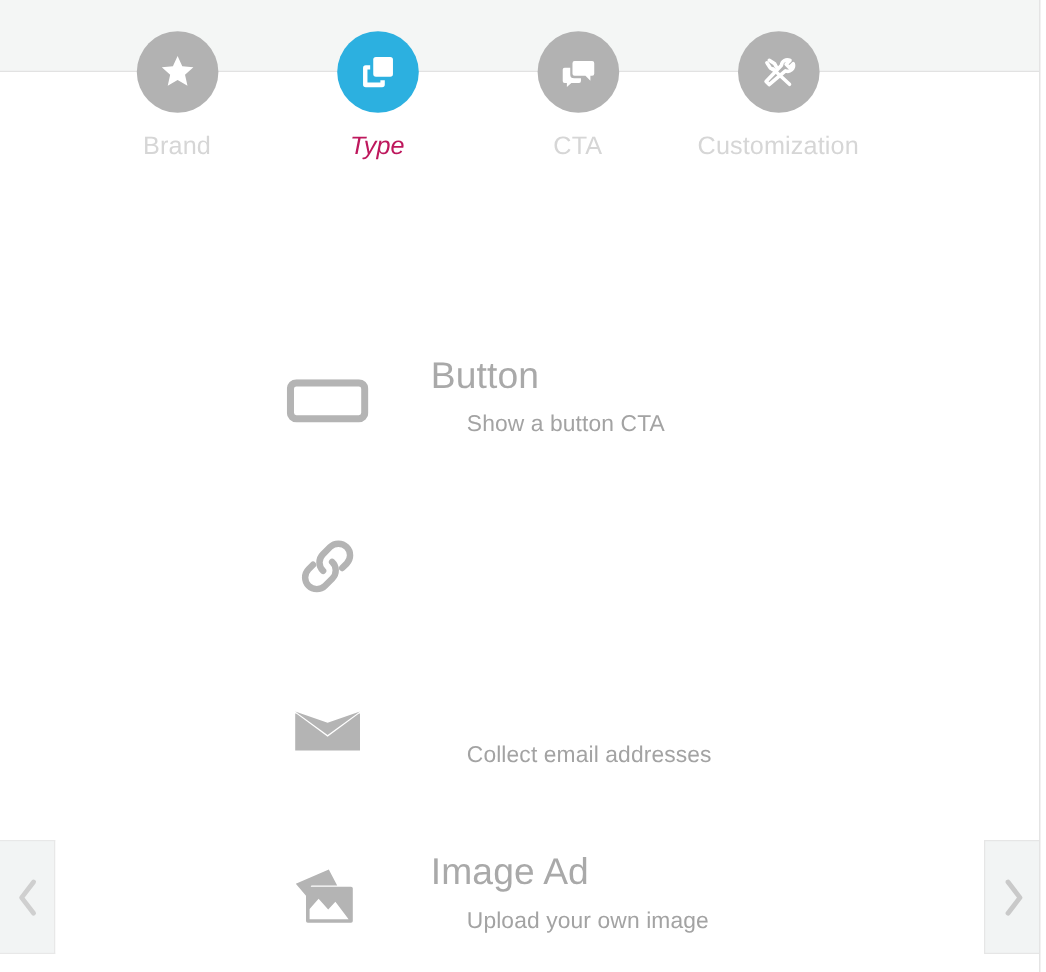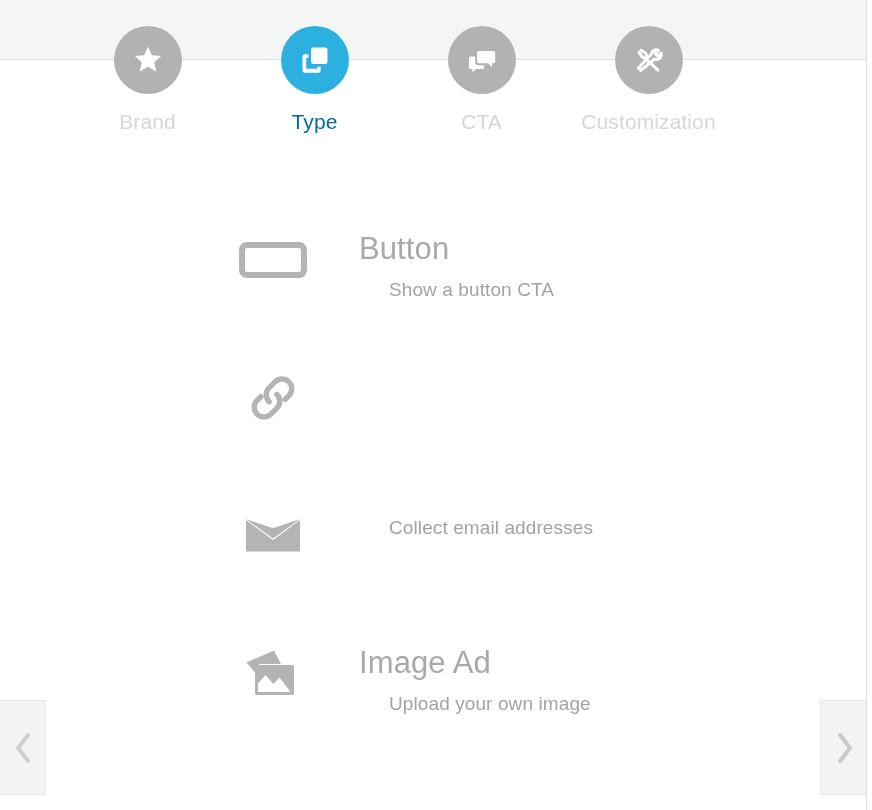--- a/index.html
+++ b/index.html
@@ -64,33 +64,33 @@
   }
   .step-circle svg { display: block; }
   .step-label {
     margin-top: 16px;
     font-size: 21px;
     color: #d6d6d6;
     letter-spacing: .1px;
     line-height: 24px;
     white-space: nowrap;
   }
-  .step.is-active .step-label { color: #0369a1; }
+  .step.is-active .step-label { color: #be185d; font-style: italic; }
 
   
   #options-list {
     position: absolute;
     top: 228px;
     left: 0;
     width: 872px;
   }
   .option-row {
     height: 138px;
     display: flex;
-    align-items: flex-start;
+    align-items: flex-end;
     cursor: pointer;
   }
   .option-icon {
     width: 86px;
     margin-left: 230px;
     height: 64px;
     display: flex;
     align-items: center;
     justify-content: center;
     flex: none;

